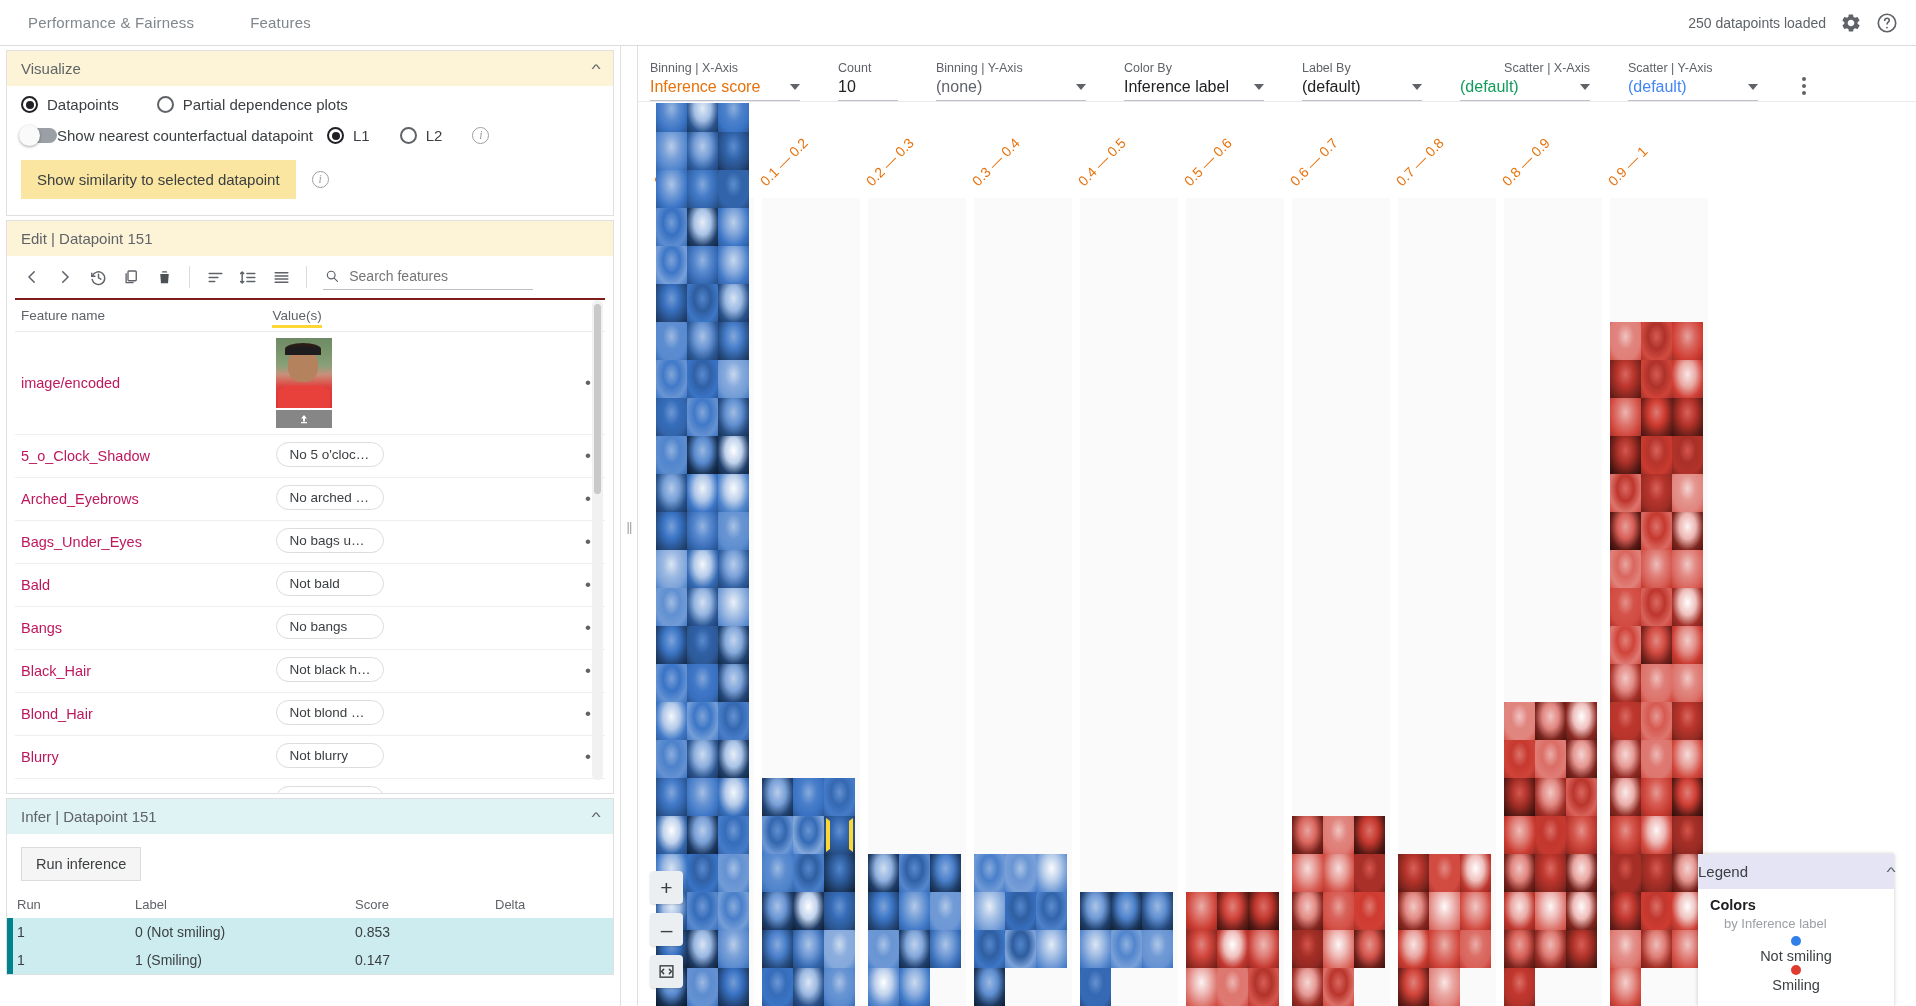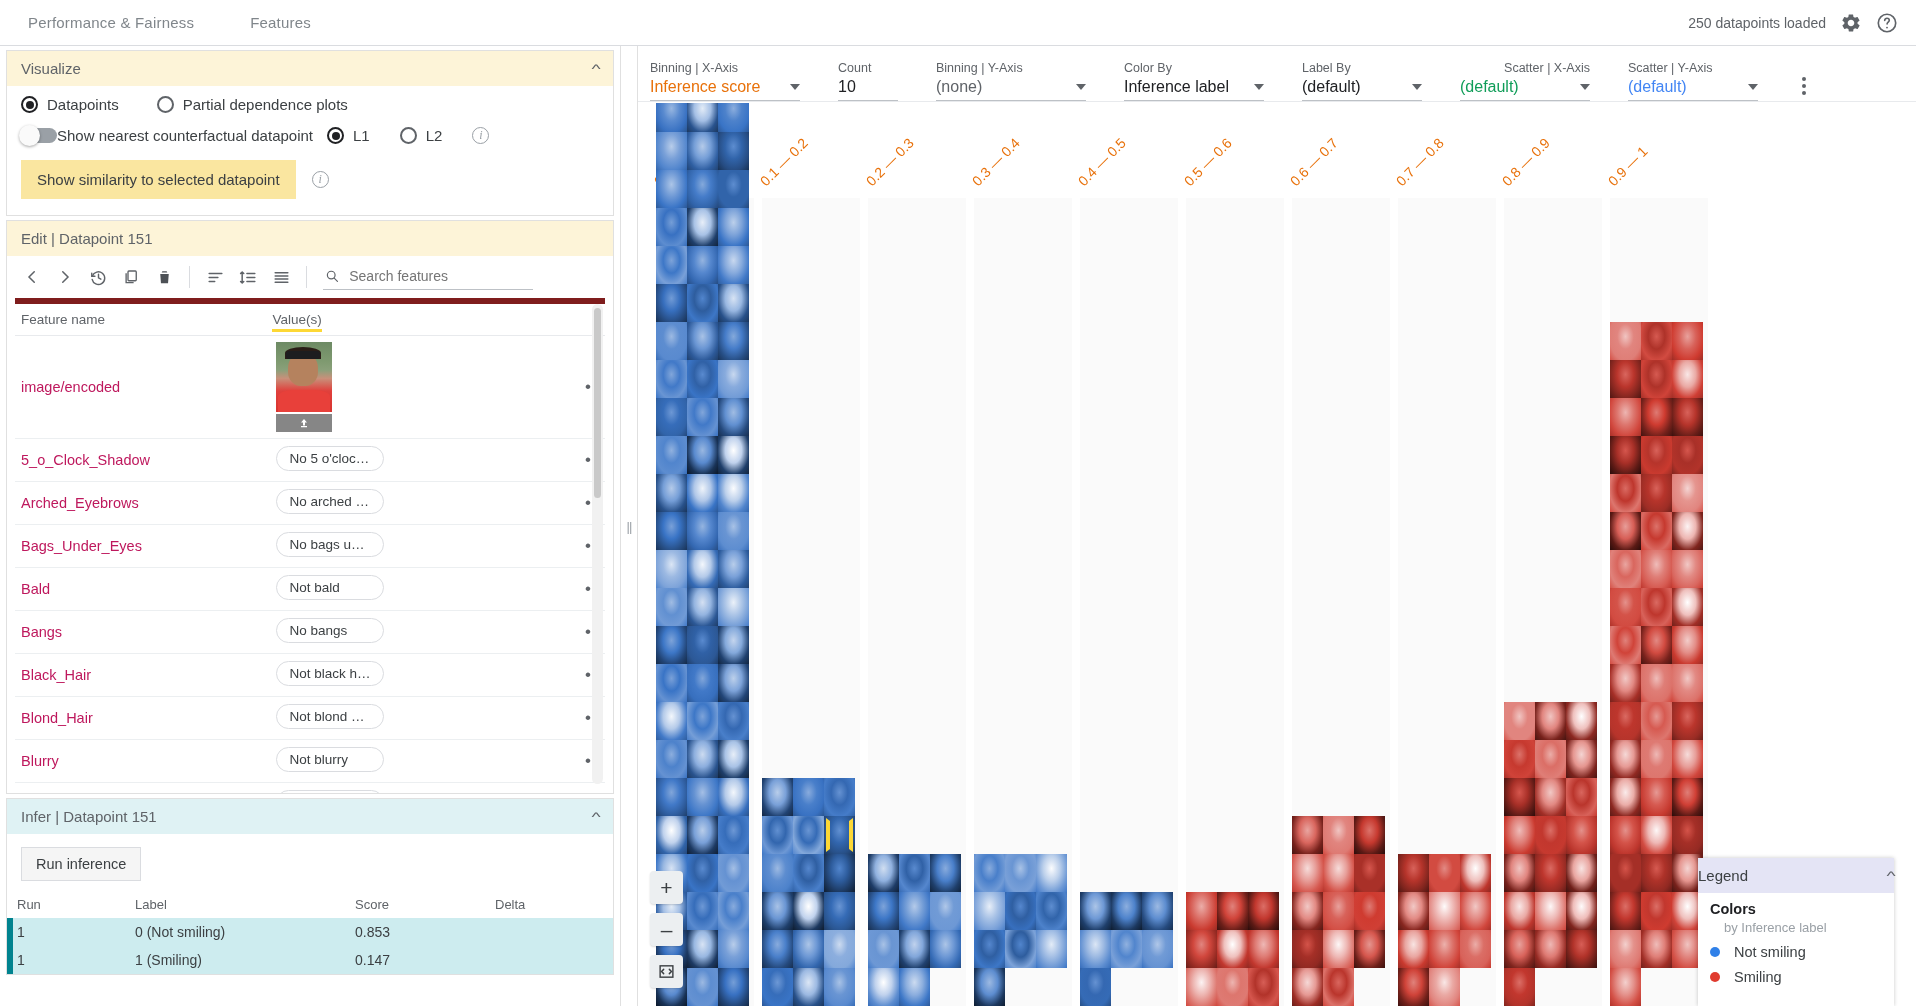--- a/index.html
+++ b/index.html
@@ -115,21 +115,21 @@
     display:flex; align-items:center; gap:8px; margin-left: 6px;
     border-bottom: 1px solid #bdc1c6; padding: 2px 2px 4px 2px; width: 210px;
   }
   .search-wrap input {
     border:none; outline:none; font-size: 14px; color:#5f6368; width: 100%;
     font-family: "Liberation Sans", sans-serif; background: transparent;
   }
 
   .feat-table-wrap {
     height: 495px; overflow: hidden; position: relative;
-    border-top: 6px solid #7f1d1d;
+    border-top: 2px solid #7f1d1d;
     margin: 0 8px;
   }
   table.feat { width: 100%; border-collapse: collapse; font-size: 14.5px; }
   table.feat th {
     text-align: left; font-weight: normal; color: #5f6368; font-size: 13.5px;
     padding: 8px 6px; border-bottom: 1px solid #e8eaed;
   }
   table.feat th.val { padding-left: 2px; }
   .val-underline { border-bottom: 3px solid #fdd835; padding-bottom: 2px; }
   table.feat td { padding: 7px 6px; border-bottom: 1px solid #eceff1; vertical-align: middle; }
@@ -250,21 +250,21 @@
     position:absolute; right: 22px; bottom: 0; width: 196px;
     background: #fff; box-shadow: 0 0 4px rgba(0,0,0,.22); z-index: 6;
   }
   #legend .lg-head {
     background: #e4e4f5; display:flex; align-items:center; justify-content:space-between;
     padding: 9px 0; font-size: 15px; color:#3c4043;
   }
   #legend .lg-body { padding: 8px 12px 12px 12px; }
   .lg-title { font-weight: bold; font-size: 14.5px; color:#202124; }
   .lg-sub { font-size: 13px; color:#9aa0a6; margin: 3px 0 5px 14px; }
-  .lg-item { display:flex; align-items:center; gap: 14px; font-size: 14.5px; margin: 9px 0; }
+  .lg-item { display:flex; align-items:center; gap: 2px; font-size: 14.5px; margin: 1px 0; flex-direction: column; }
   .dot { width: 10px; height: 10px; border-radius: 50%; display:inline-block; }
 </style>
 </head>
 <body>
 
 <div id="topnav">
   <div class="tab">
     <span>Performance &amp; Fairness</span>
   </div>
   <div class="tab">

